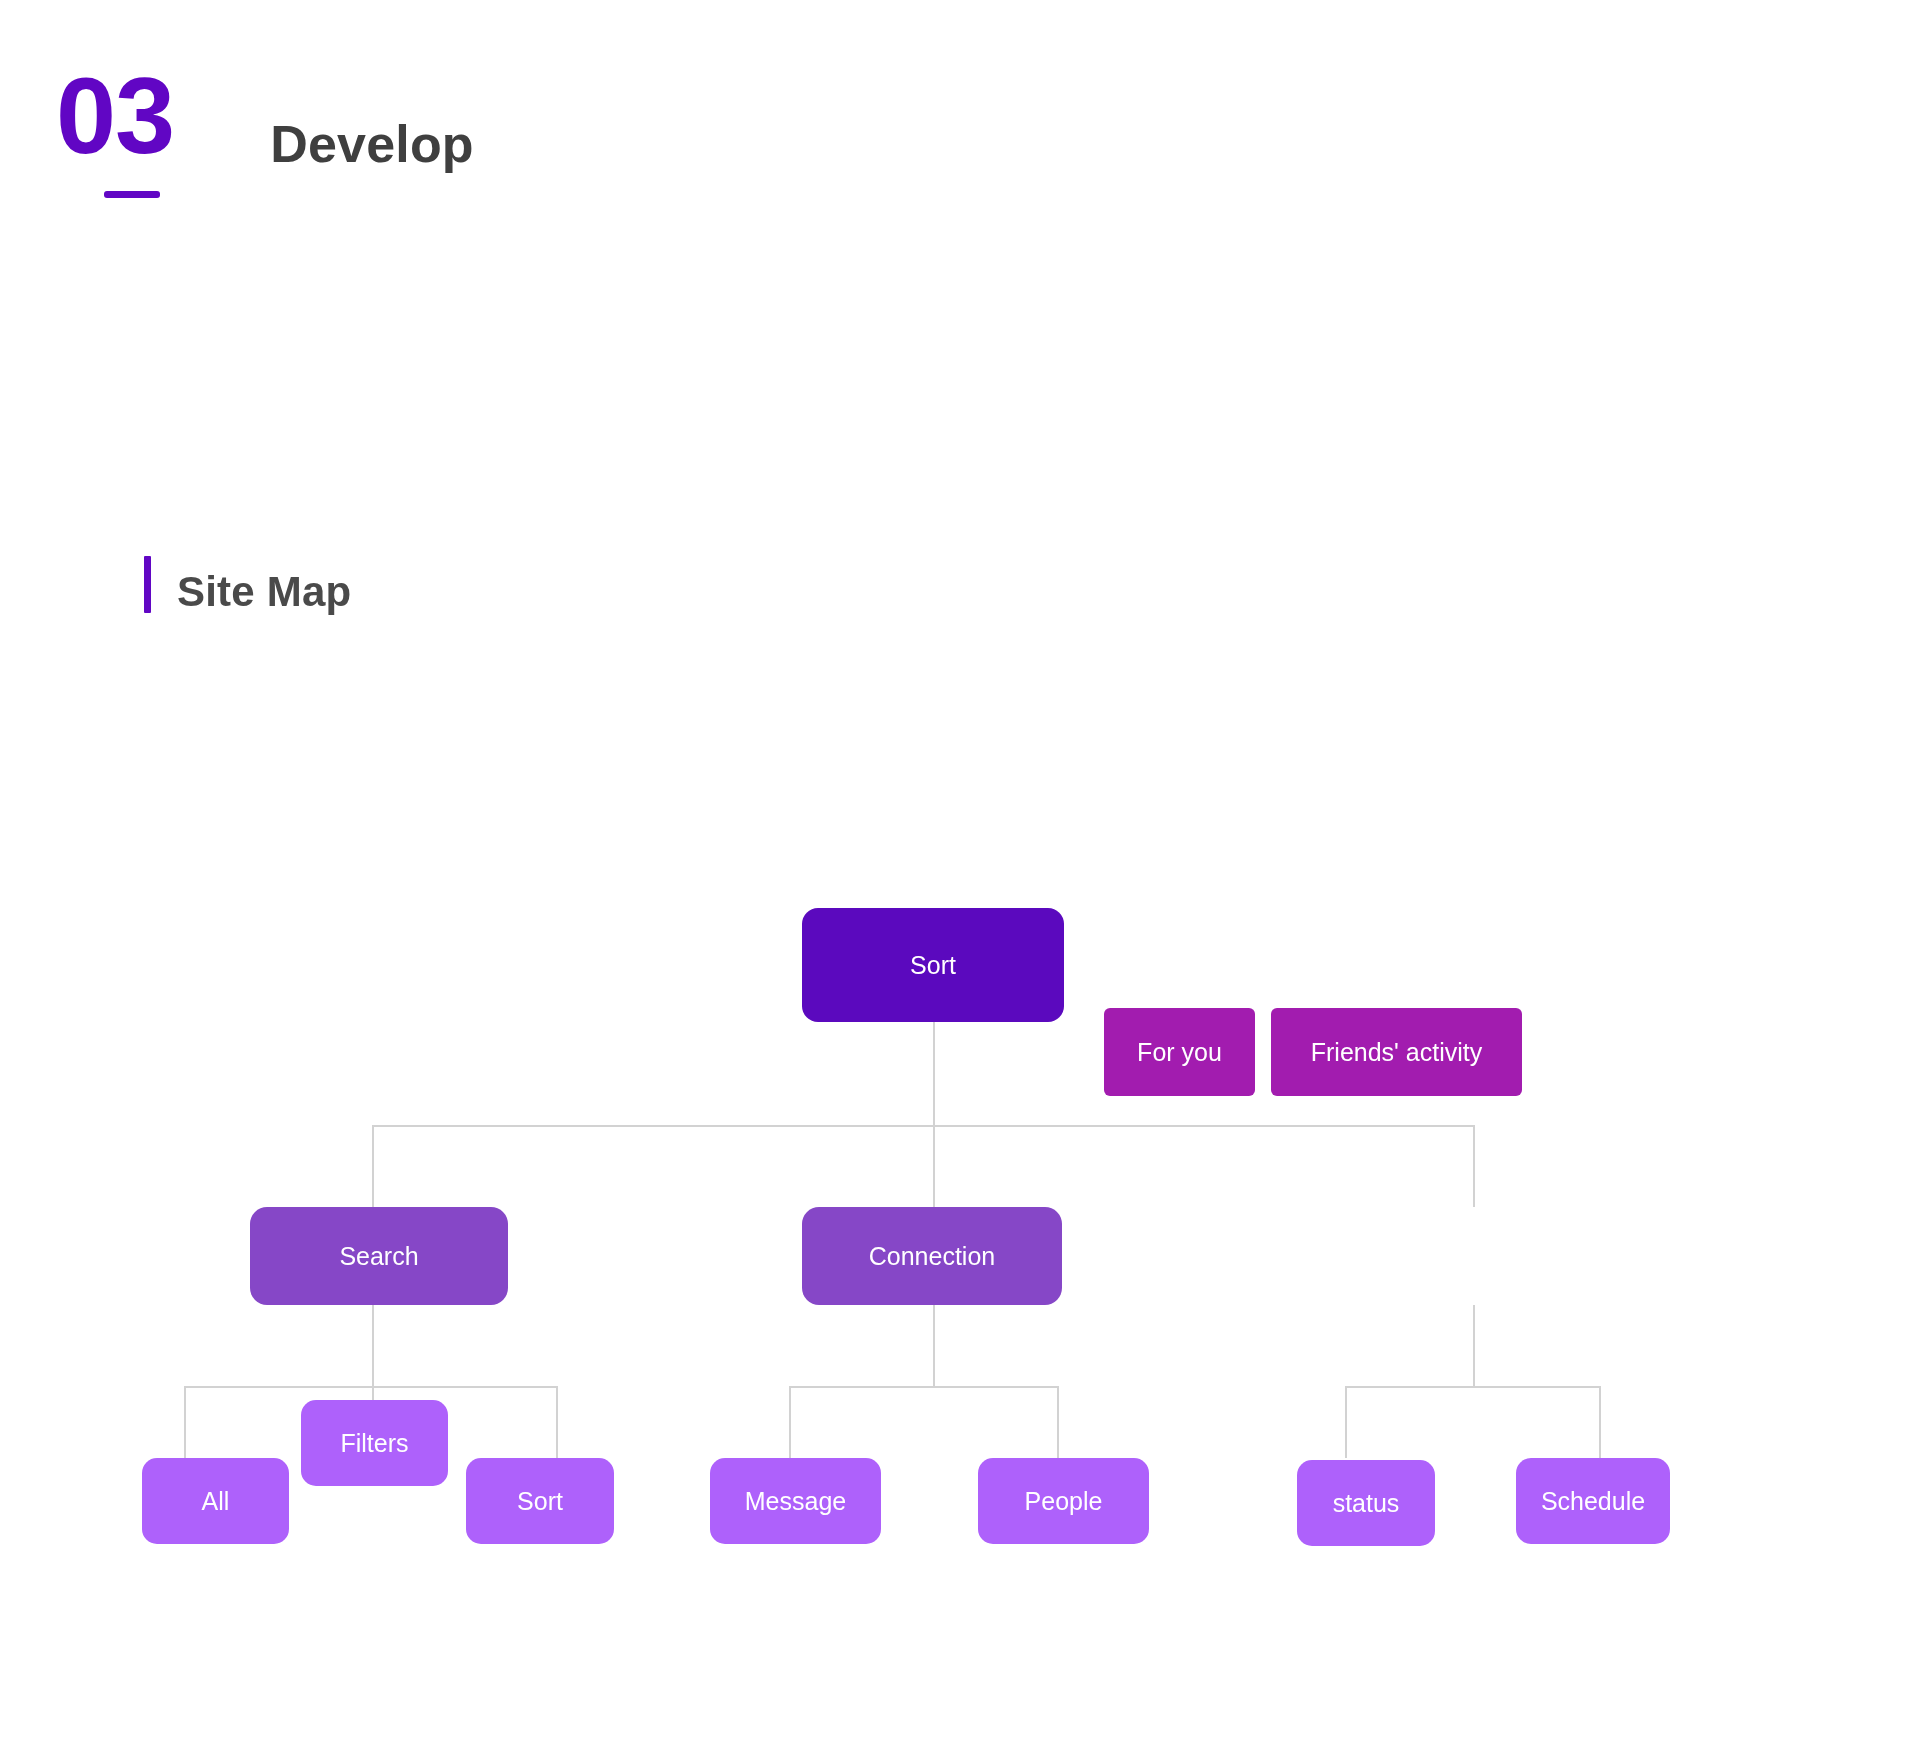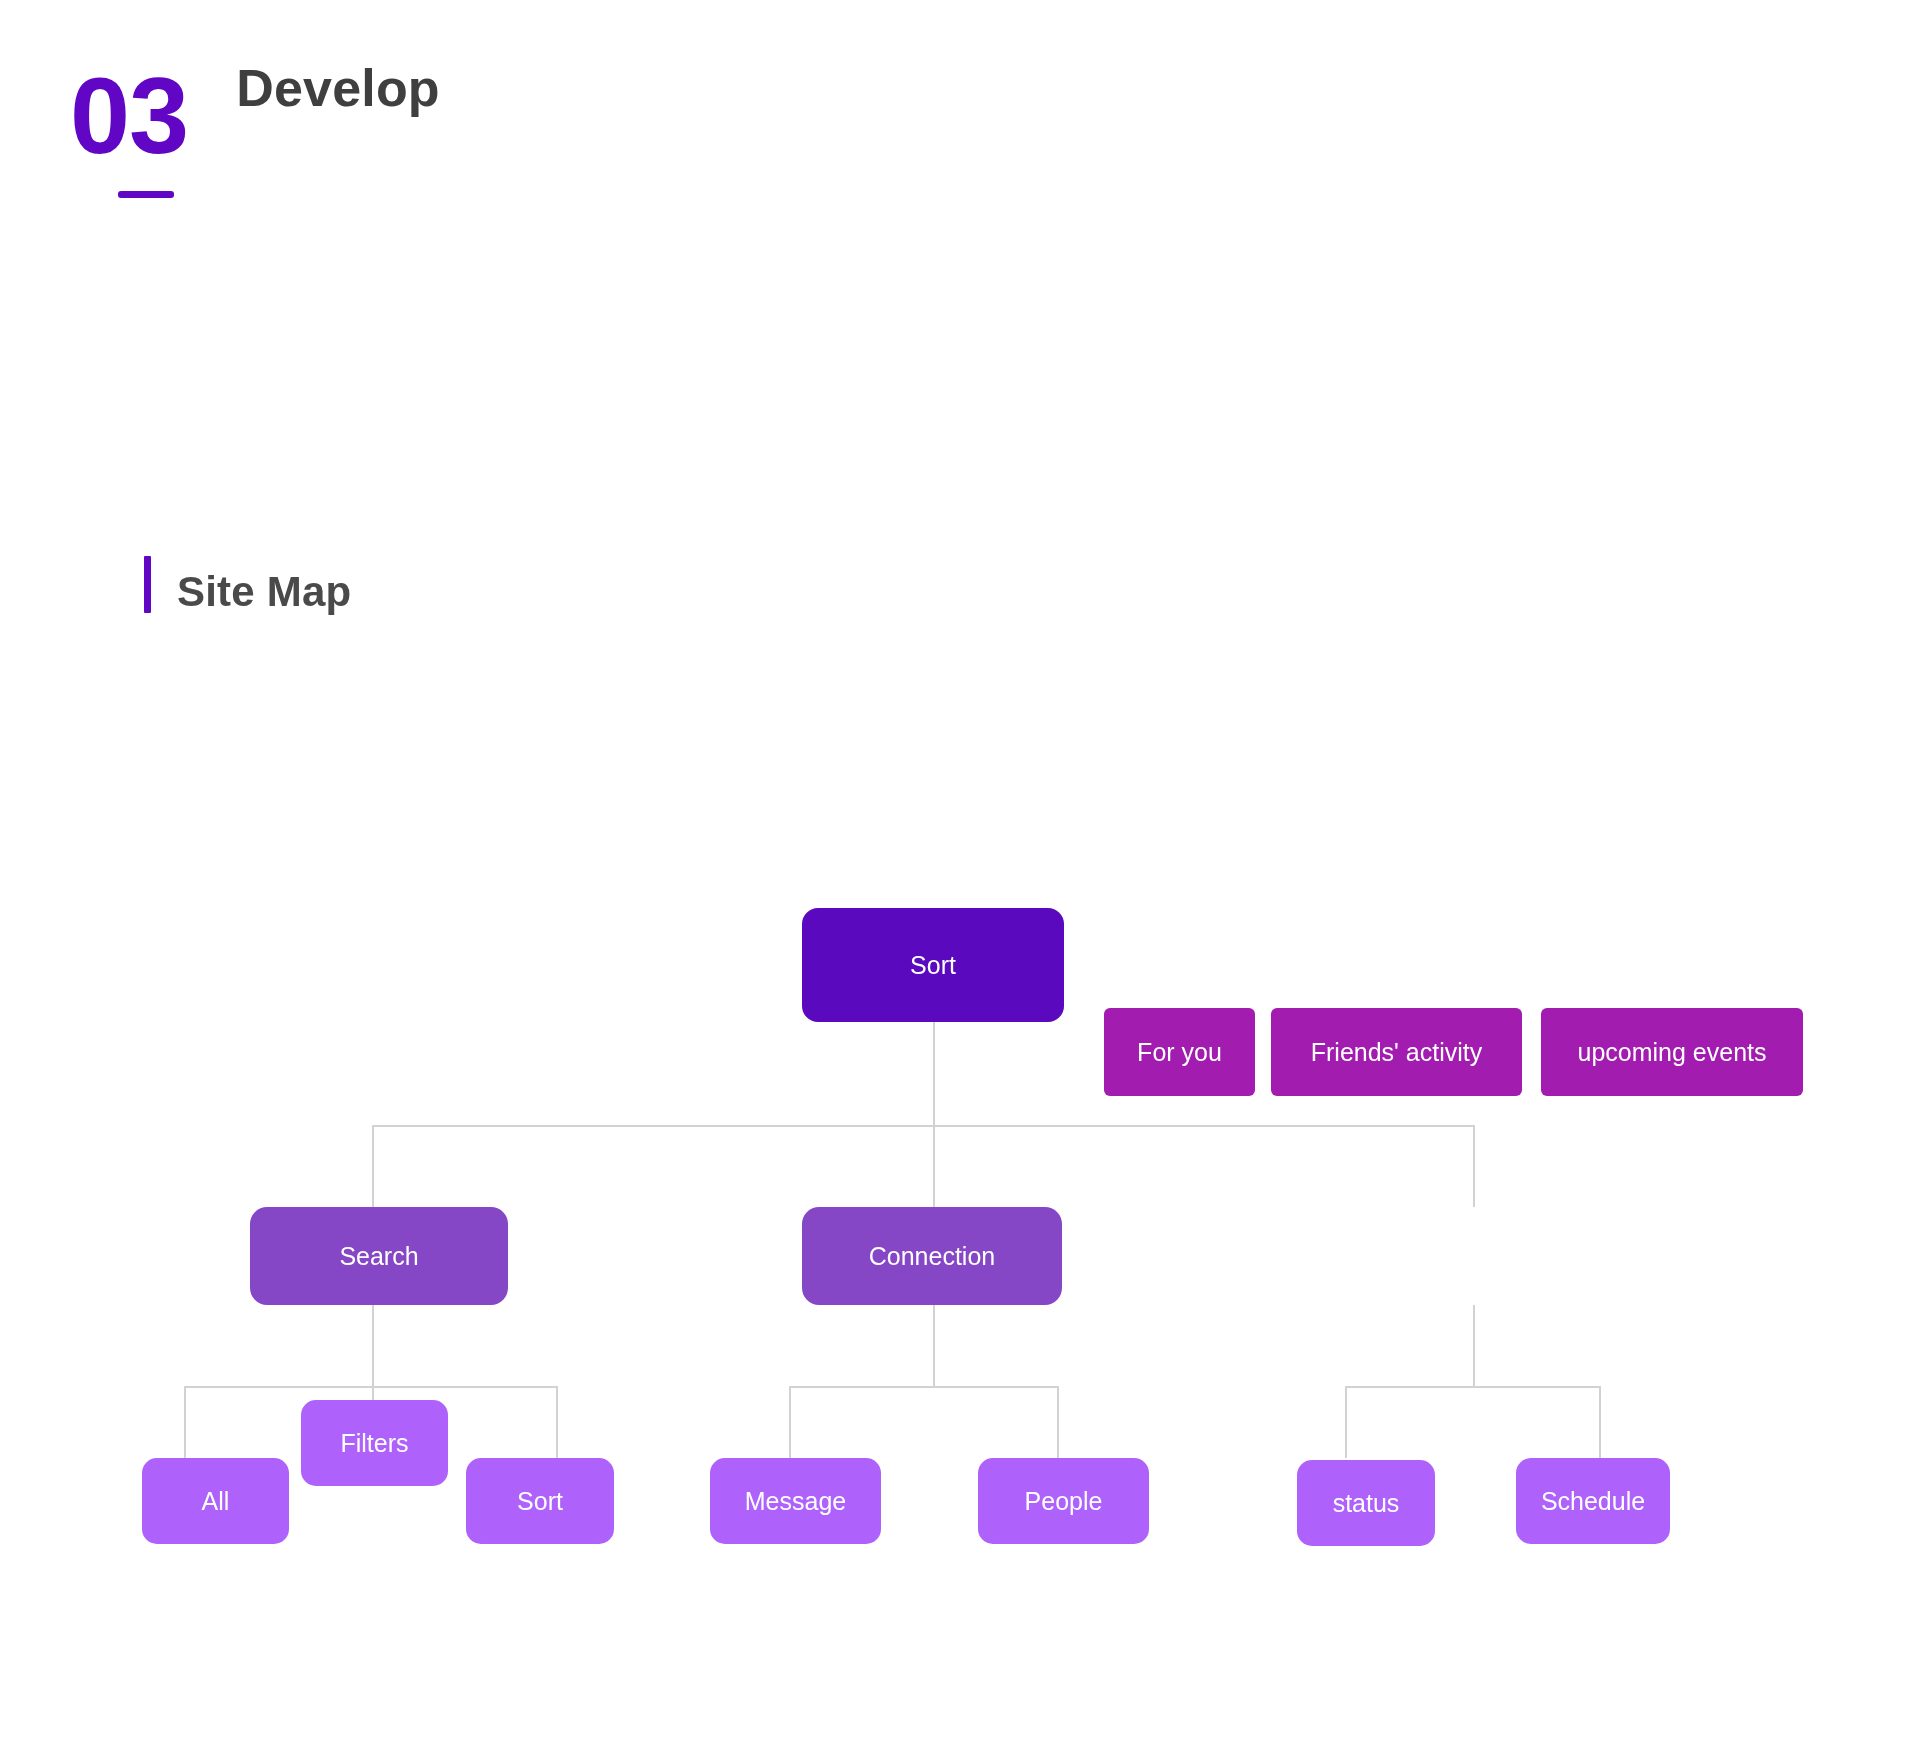--- a/index.html
+++ b/index.html
@@ -13,24 +13,25 @@
     height: 1756px;
     position: relative;
     overflow: hidden;
     font-family: "Liberation Sans", "DejaVu Sans", sans-serif;
     -webkit-font-smoothing: antialiased;
   }
 
   
   .section-header {
     position: absolute;
-    left: 70px;
+    left: 56px;
     top: 62px;
     display: flex;
-    align-items: flex-start;
+    align-items: flex-end;
+    gap: 48px;
   }
   .section-number-wrap {
     position: relative;
     display: inline-block;
   }
   .section-number {
     font-size: 108px;
     font-weight: 700;
     color: #6106C4;
     letter-spacing: -1px;
@@ -164,21 +165,20 @@
 
   <div class="connector v" style="left:1473px; top:1305px; height:81px;"></div>
   <div class="connector h" style="left:1345px; top:1386px; width:256px;"></div>
   <div class="connector v" style="left:1345px; top:1386px; height:72px;"></div>
   <div class="connector v" style="left:1599px; top:1386px; height:72px;"></div>
 
   <div class="node level-0" style="left:802px; top:908px; width:262px; height:114px;">Sort</div>
 
   <div class="node level-1b" style="left:1104px; top:1008px; width:151px; height:88px;">For you</div>
   <div class="node level-1b" style="left:1271px; top:1008px; width:251px; height:88px;">Friends' activity</div>
-  <div class="node level-1b" style="left:1541px; top:1008px; width:262px; height:88px;">upcoming events</div>
 
   <div class="node level-1" style="left:250px; top:1207px; width:258px; height:98px;">Search</div>
   <div class="node level-1" style="left:802px; top:1207px; width:260px; height:98px;">Connection</div>
 
   <div class="node level-2" style="left:142px; top:1458px; width:147px; height:86px;">All</div>
   <div class="node level-2" style="left:301px; top:1400px; width:147px; height:86px;">Filters</div>
   <div class="node level-2" style="left:466px; top:1458px; width:148px; height:86px;">Sort</div>
 
   <div class="node level-2" style="left:710px; top:1458px; width:171px; height:86px;">Message</div>
   <div class="node level-2" style="left:978px; top:1458px; width:171px; height:86px;">People</div>

